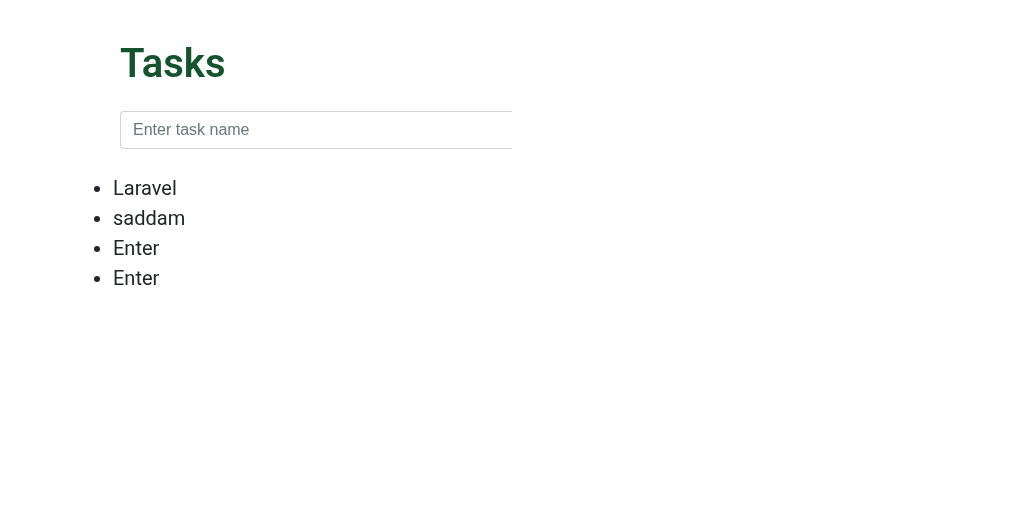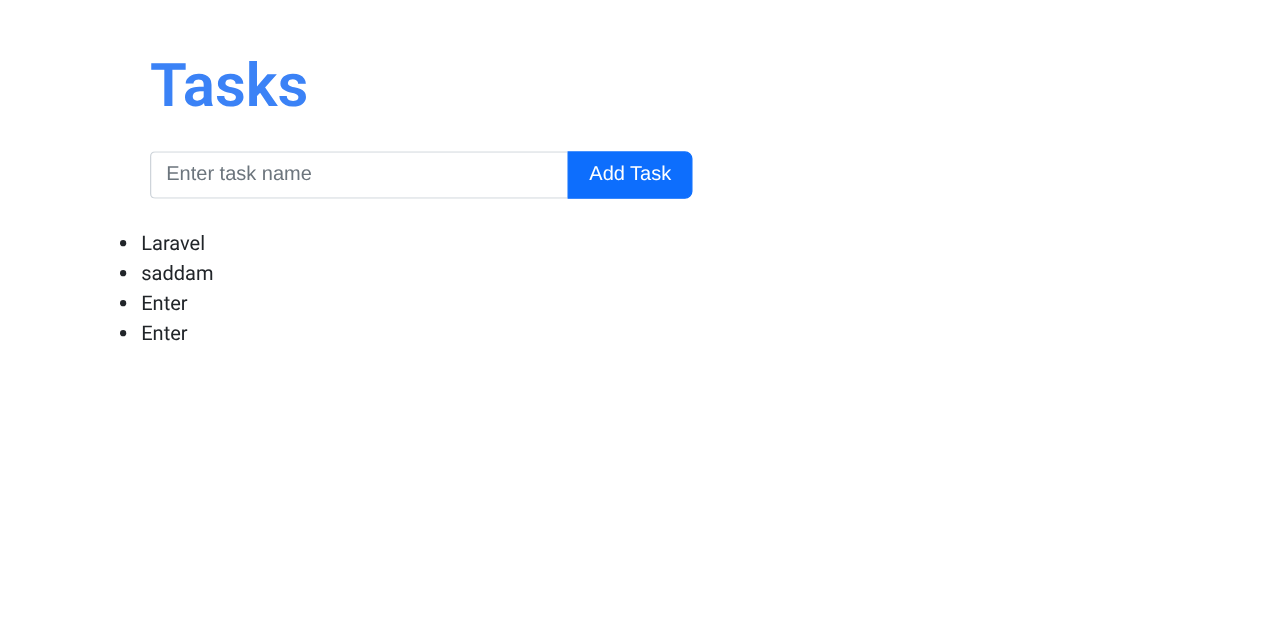--- a/index.html
+++ b/index.html
@@ -9,28 +9,28 @@
     }
     body {
       font-family: -apple-system, BlinkMacSystemFont, "Segoe UI", Roboto, "Helvetica Neue", Arial, sans-serif;
       background: #ffffff;
       color: #212529;
       width: 1018px;
       height: 512px;
       padding: 40px 120px;
     }
     h1 {
-      font-size: 48px;
+      font-size: 40px;
       font-weight: 600;
-      color: #3b82f6;
+      color: #14532d;
       margin-bottom: 24px;
     }
     .input-group {
       display: flex;
-      width: 434px;
+      width: 392px;
       margin-bottom: 24px;
     }
     .form-control {
       flex: 1;
       padding: 6px 12px;
       font-size: 16px;
       line-height: 1.5;
       color: #495057;
       background-color: #fff;
       border: 1px solid #ced4da;
@@ -54,34 +54,33 @@
       border-bottom-right-radius: 6px;
       cursor: pointer;
       white-space: nowrap;
     }
     ul {
       list-style: disc;
       padding-left: 18px;
       margin-left: -25px;
     }
     li {
-      font-size: 16px;
+      font-size: 20px;
       line-height: 1.5;
       color: #212529;
       padding: 0;
     }
   </style>
 </head>
 <body>
 
 <h1>Tasks</h1>
 
 <div class="input-group">
   <input type="text" class="form-control" placeholder="Enter task name" style="">
-  <button type="button" class="btn-primary">Add Task</button>
 </div>
 
 <ul>
   <li>Laravel</li>
   <li>saddam</li>
   <li>Enter</li>
   <li>Enter</li>
 </ul>
 
 </body></html>

